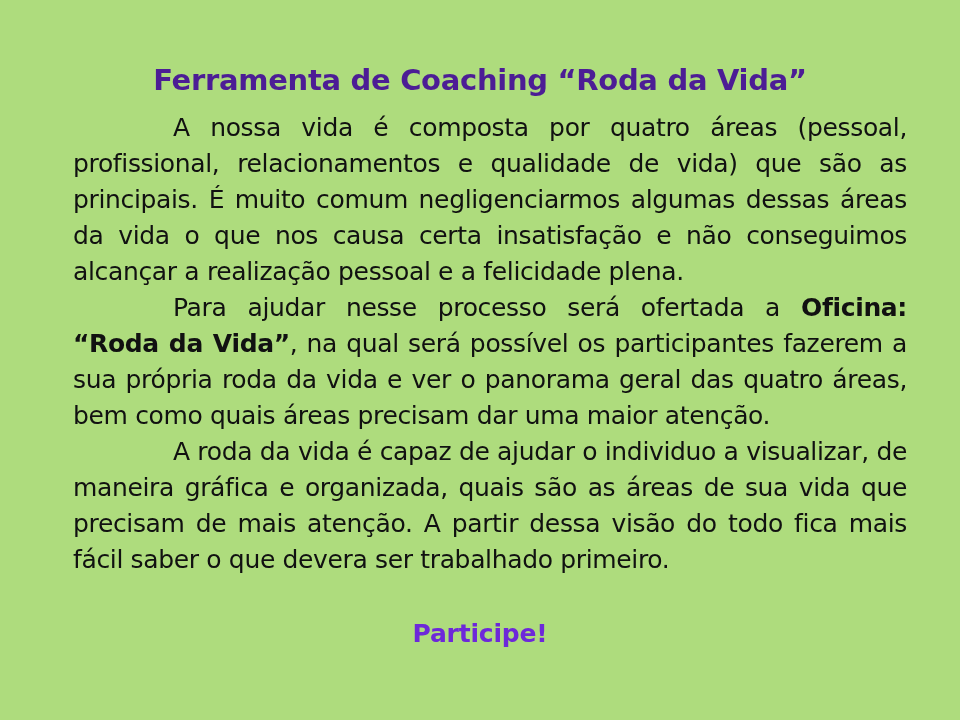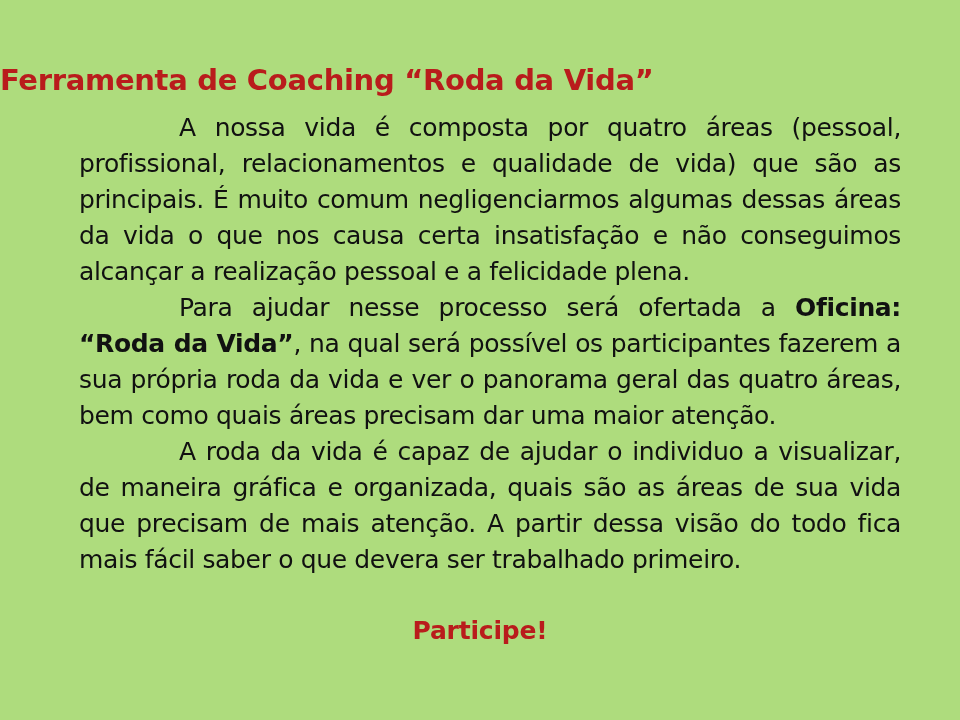--- a/index.html
+++ b/index.html
@@ -20,32 +20,32 @@
     box-sizing: border-box;
     width: 960px;
     height: 720px;
     background: #aedc7d;
     padding: 0;
   }
 
   .slide-title {
     margin: 0;
     padding-top: 62px;
-    text-align: left;
+    text-align: center;
     font-family: "DejaVu Sans", sans-serif;
     font-weight: bold;
     font-size: 29px;
     line-height: 36px;
     letter-spacing: -0.3px;
-    color: #b91c1c;
+    color: #4c1d95;
     white-space: nowrap;
   }
 
   .body-block {
-    margin: 7px;
+    margin: 1px;
     padding: 0 52px 0 72px;
   }
 
   .para {
     margin: 0;
     padding: 0;
     text-align: justify;
     text-justify: inter-word;
     text-indent: 100px;
     font-family: "DejaVu Sans", sans-serif;
@@ -60,29 +60,29 @@
   .para:first-child {
     margin-top: 12px;
   }
 
   .para b,
   .para strong {
     font-weight: bold;
   }
 
   .call-to-action {
-    margin: 4px;
+    margin: 10px;
     padding-top: 28px;
     text-align: center;
     font-family: "DejaVu Sans", sans-serif;
     font-weight: bold;
     font-size: 25px;
     line-height: 36px;
     letter-spacing: -0.2px;
-    color: #b91c1c;
+    color: #6d28d9;
   }
 </style>
 </head>
 <body>
 
 <div class="slide">
 
   <h1 class="slide-title">Ferramenta de Coaching “Roda da Vida”</h1>
 
   <div class="body-block">

